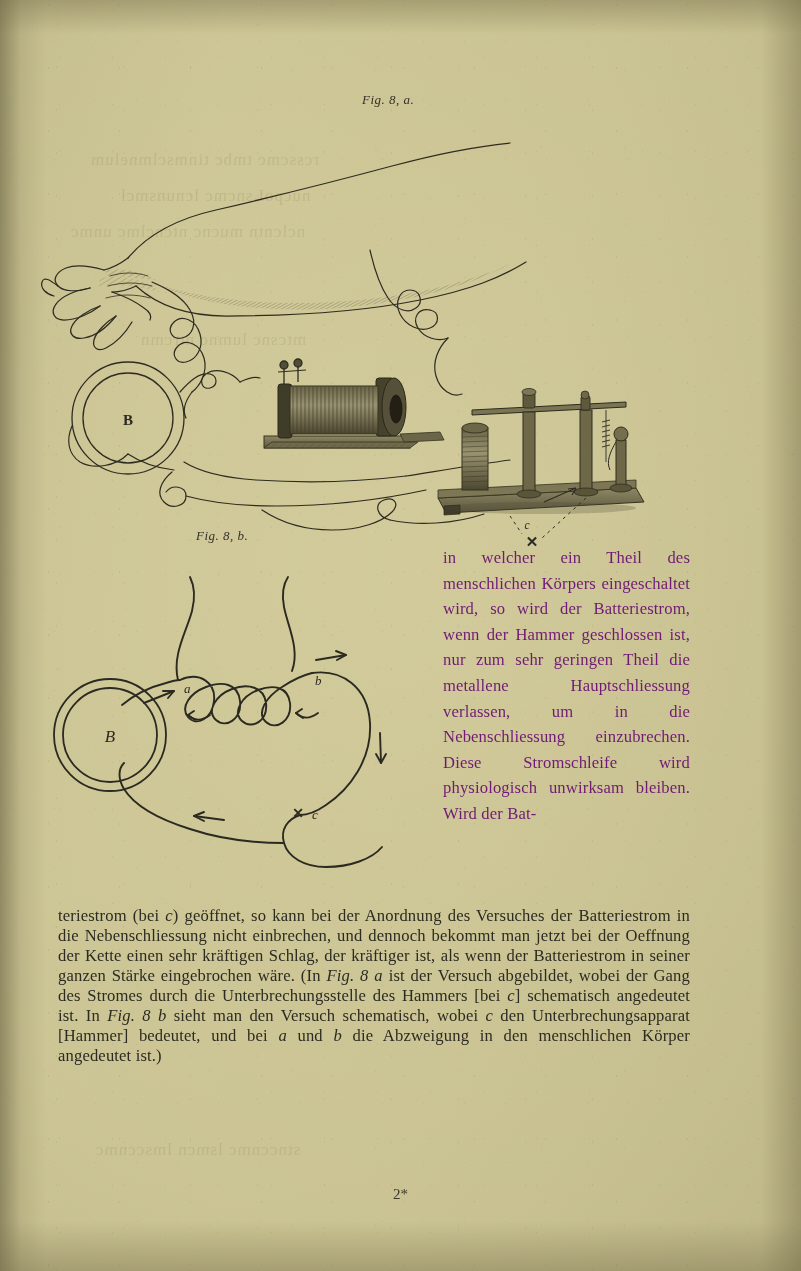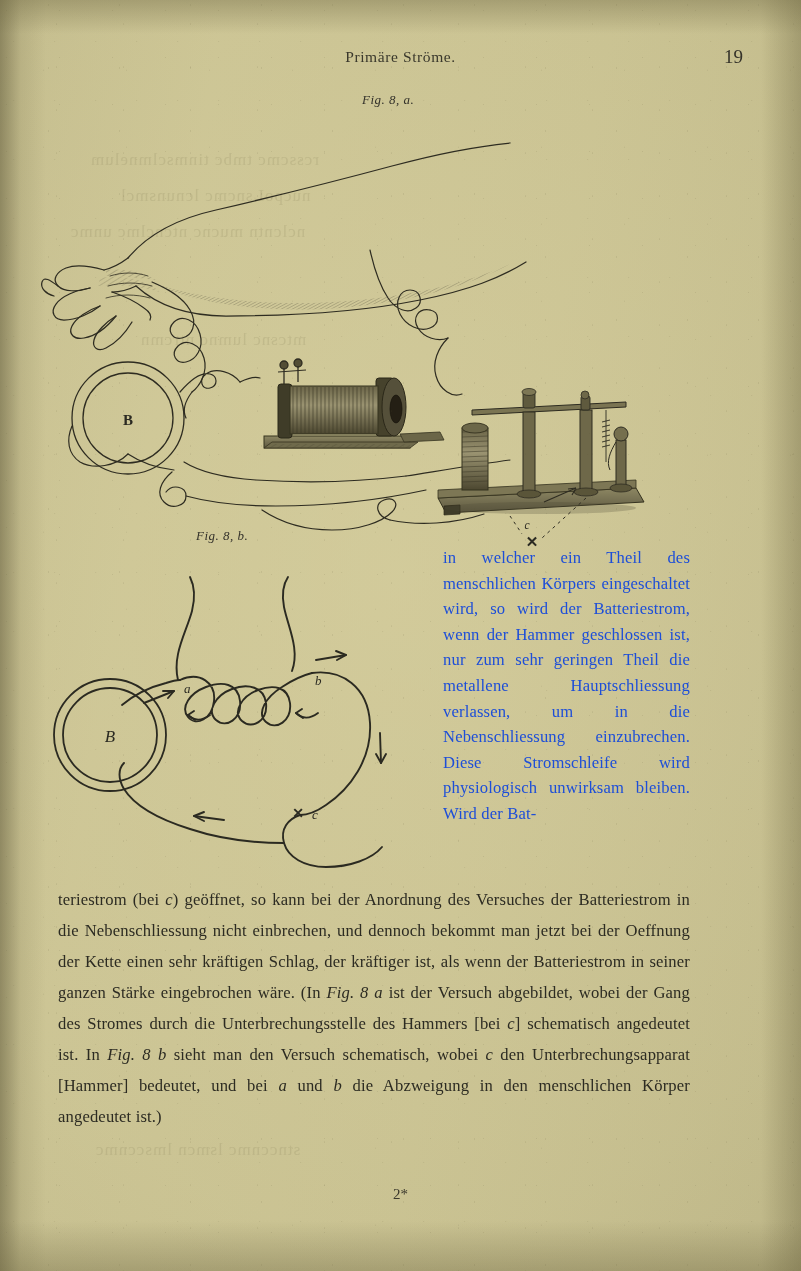--- a/index.html
+++ b/index.html
@@ -114,30 +114,30 @@
 
   
   .col-right {
     position: absolute;
     left: 443px;
     top: 545px;
     width: 247px;
     font-size: 16.6px;
     line-height: 25.6px;
     text-align: justify;
-    color: #1d4ed8;
+    color: #701a75;
     letter-spacing: 0.15px;
   }
   .para-full {
     position: absolute;
     left: 58px;
-    top: 884px;
+    top: 906px;
     width: 632px;
     font-size: 16.6px;
-    line-height: 31px;
+    line-height: 20px;
     text-align: justify;
     color: #2c2b22;
     letter-spacing: 0.15px;
   }
   .para-full i, .col-right i { font-style: italic; }
 
   .signature {
     position: absolute;
     left: 50%;
     transform: translateX(-50%);
@@ -168,24 +168,20 @@
   <div class="paper-tint"></div>
 
   <div class="bleed" style="left:90px; top:150px;">rcsscmc tmbc tinmsclmnelum</div>
   <div class="bleed" style="left:120px; top:186px;">nucpoLsncmc lcnunsmcl</div>
   <div class="bleed" style="left:70px; top:222px;">nclcntn mucnc ntcnclmc unmc</div>
   <div class="bleed" style="left:140px; top:330px;">mtcsnc lumnc ntrcmn</div>
   <div class="bleed" style="left:95px; top:1140px;">stnccnmc lsmcn lmsccnmc</div>
 
   <div class="content">
 
-    <div class="running-head">
-      <span class="rh-title">Primäre Ströme.</span>
-      <span class="rh-page">19</span>
-    </div>
 
     <div class="fig-caption" id="cap-8a">Fig. 8, a.</div>
 
     <div class="figure" id="fig-8a">
       <svg viewBox="0 0 620 430" xmlns="http://www.w3.org/2000/svg">
         <defs>
           <linearGradient id="coilGrad" x1="0" y1="0" x2="0" y2="1">
             <stop offset="0%" stop-color="#6b6548"></stop>
             <stop offset="40%" stop-color="#9a9371"></stop>
             <stop offset="100%" stop-color="#4c4730"></stop>

